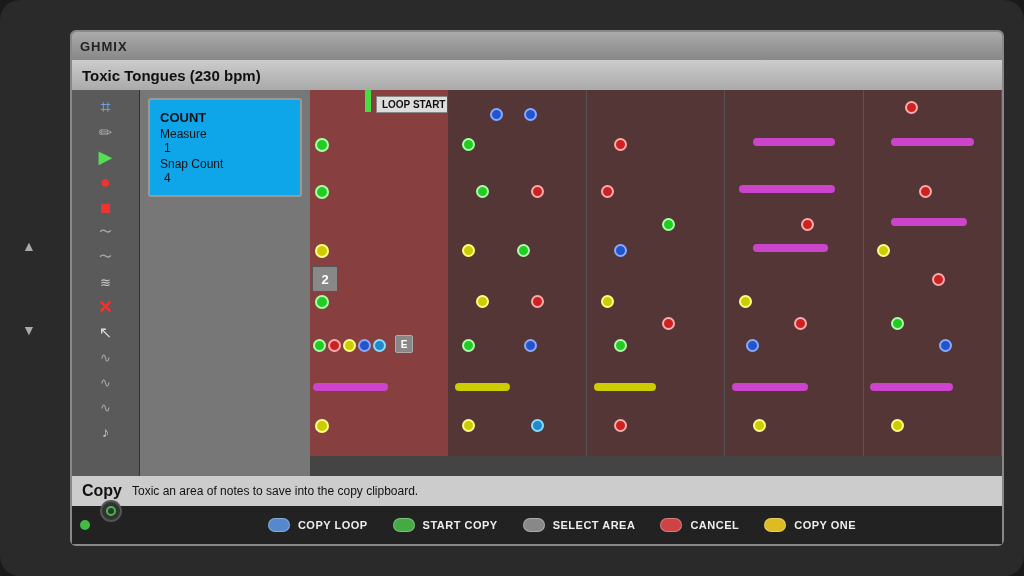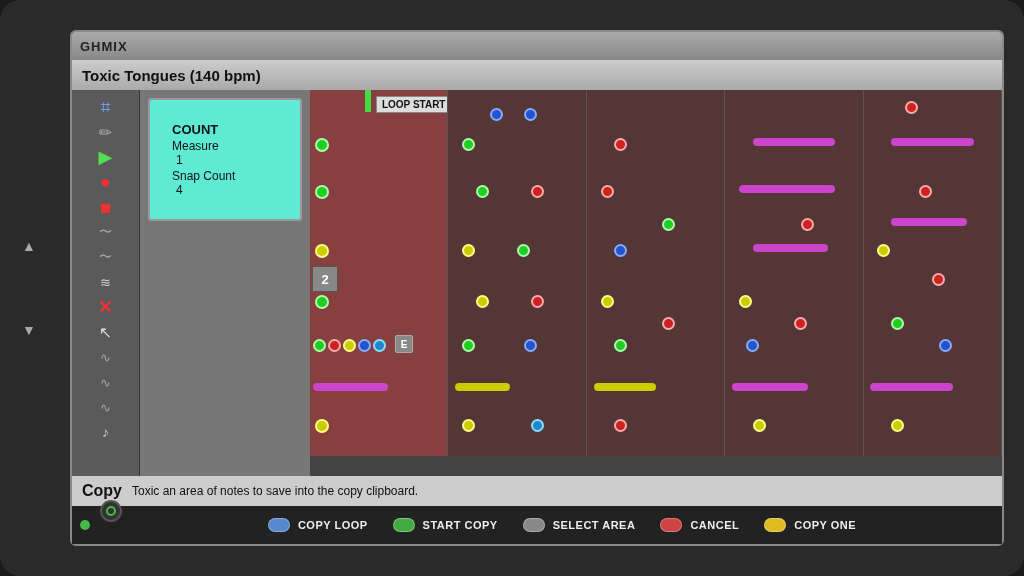--- a/index.html
+++ b/index.html
@@ -97,23 +97,23 @@
     .snap-note-label {
       text-align: center;
       font-size: 12px;
       color: #111;
       margin-top: 2px;
     }
 
     
     .count-panel {
       margin: 8px;
-      background: #5eead4;
+      background: #0ea5e9;
       border: 2px solid #999;
-      padding: 22px;
+      padding: 10px;
       border-radius: 3px;
     }
     .count-label {
       font-size: 13px;
       font-weight: bold;
       color: #111;
     }
     .count-sub-label {
       font-size: 12px;
       color: #111;
@@ -295,21 +295,21 @@
 
 <div class="outer-bezel">
 
   <div class="main-window">
 
     <div class="title-bar">
       <span class="title-bar-label">GHMIX</span>
     </div>
 
     <div class="song-title-bar">
-      <span class="song-title-text">Toxic Tongues (140 bpm)</span>
+      <span class="song-title-text">Toxic Tongues (230 bpm)</span>
     </div>
 
     <div style="position:absolute;top:58px;left:0;width:68px;bottom:60px;background:#5a5a5a;border-right:1px solid #333;display:flex;flex-direction:column;align-items:center;padding-top:6px;gap:3px;">
 
       <div class="tool-icon" style="color:#7af;font-size:18px;">⌗</div>
       <div class="tool-icon" style="color:#aaa;font-size:16px;">✏</div>
       <div class="tool-icon" style="color:#5d5;font-size:18px;">▶</div>
       <div class="tool-icon" style="color:#e33;font-size:18px;">●</div>
       <div class="tool-icon" style="color:#e33;font-size:14px;">◼</div>
       <div class="tool-icon" style="color:#aaa;font-size:13px;">〜</div>

